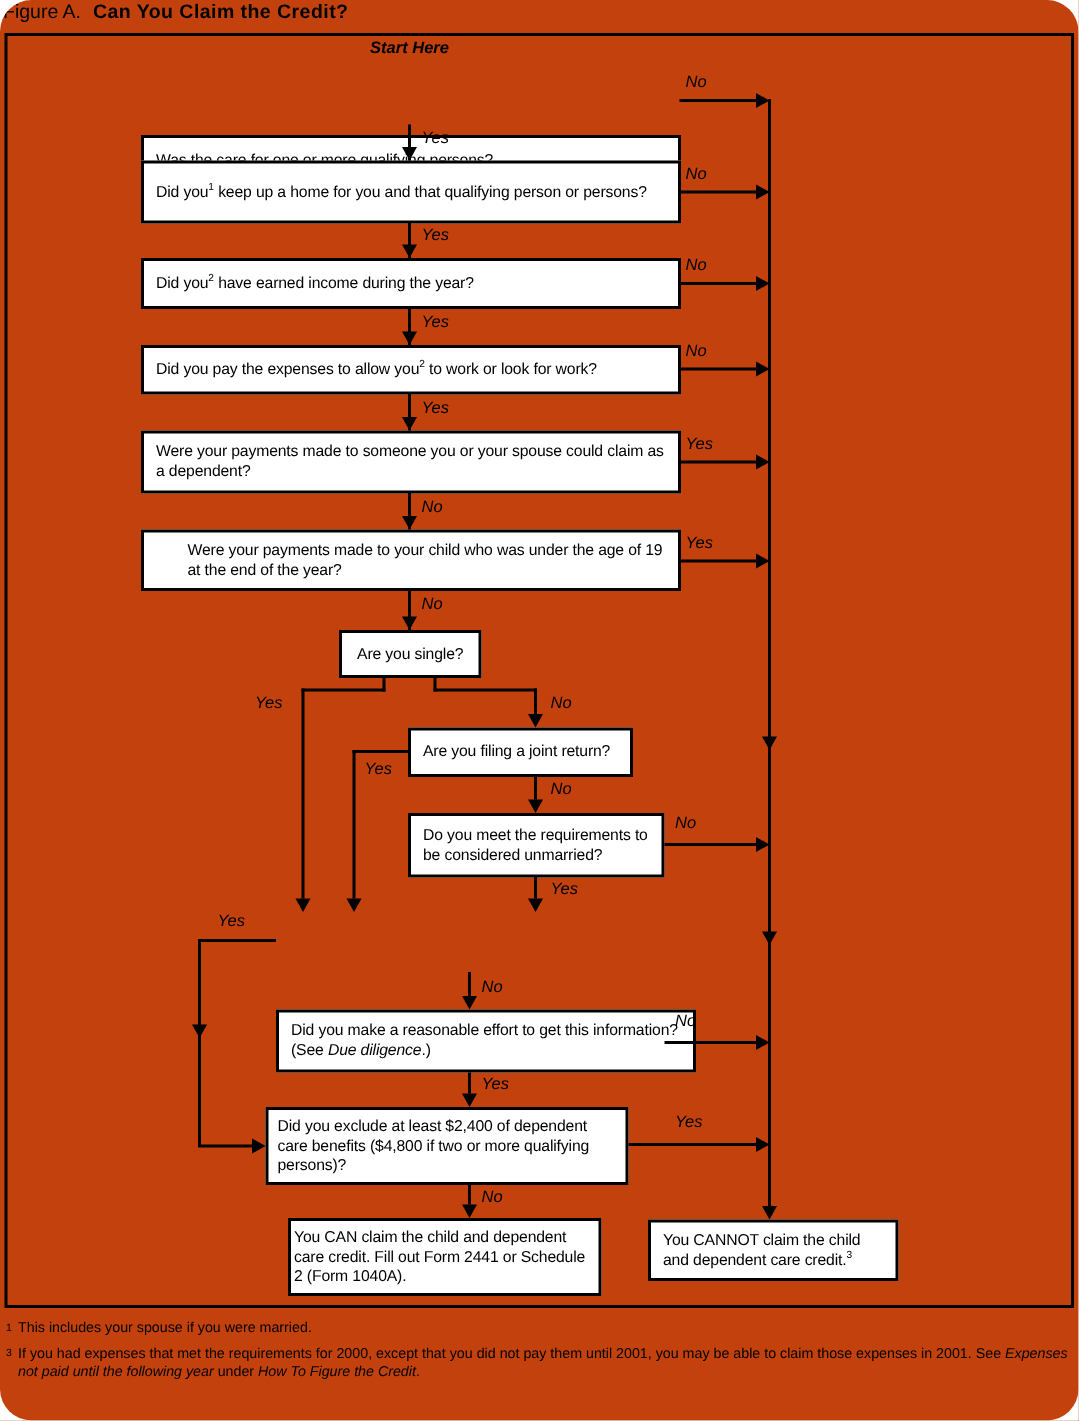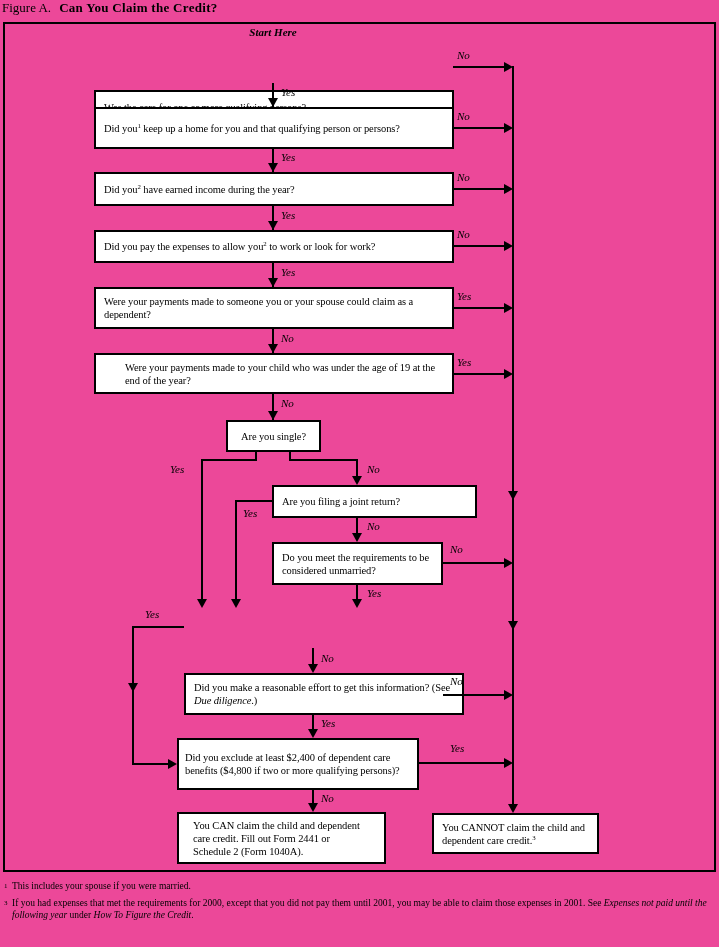--- a/index.html
+++ b/index.html
@@ -1,18 +1,18 @@
 <!DOCTYPE html>
 <html><head>
 <meta charset="utf-8">
 <style>
   html,body{margin:0;padding:0;background:#fff;}
   #canvas{
-    position:relative;width:719px;height:947px;background:#ec4899;
-    font-family:Liberation Serif, serif;color:#000;overflow:hidden;
+    position:relative;width:719px;height:947px;background:#c2410c;
+    font-family:Liberation Sans, sans-serif;color:#000;overflow:hidden;border-radius:21px;
   }
   .title{position:absolute;left:2px;top:0;font-size:13px;line-height:16px;white-space:nowrap;}
   .title .main{font-weight:bold;margin-left:8px;letter-spacing:0.3px;}
   .frame{position:absolute;left:3px;top:22px;width:713px;height:850px;border:2px solid #000;box-sizing:border-box;}
   .start{position:absolute;left:220px;top:26px;width:106px;text-align:center;
     font-size:11px;font-style:italic;font-weight:bold;}
   .box{position:absolute;border:2px solid #000;background:#fff;box-sizing:border-box;
     display:flex;align-items:center;padding:2px 8px;font-size:10.5px;line-height:13px;
     letter-spacing:-0.1px;}
   .box.center{justify-content:center;text-align:right;}
@@ -63,38 +63,38 @@
   </div>
 
   <div class="box" style="left:94px;top:353px;width:360px;height:41px;padding-left:29px;">
     <span>Were your payments made to your child who was under the age of 19 at the end of the year?</span>
   </div>
 
   <div class="box center" style="left:226px;top:420px;width:95px;height:32px;">
     <span>Are you single?</span>
   </div>
 
-  <div class="box" style="left:272px;top:485px;width:205px;height:33px;">
+  <div class="box" style="left:272px;top:485px;width:150px;height:33px;">
     <span>Are you filing a joint return?</span>
   </div>
 
   <div class="box" style="left:272px;top:542px;width:171px;height:43px;">
     <span>Do you meet the requirements to be considered unmarried?</span>
   </div>
 
 
   <div class="box" style="left:184px;top:673px;width:280px;height:42px;">
     <span><span>Did you make a reasonable effort to get this information? (See </span><i>Due diligence</i><span>.)</span></span>
   </div>
 
   <div class="box" style="left:177px;top:738px;width:242px;height:52px;padding:2px 6px;">
     <span>Did you exclude at least $2,400 of dependent care benefits ($4,800 if two or more qualifying persons)?</span>
   </div>
 
-  <div class="box" style="left:177px;top:812px;width:209px;height:52px;padding:2px 14px;">
+  <div class="box" style="left:192px;top:812px;width:209px;height:52px;padding:2px 2px;">
     <span>You CAN claim the child and dependent care credit. Fill out Form 2441 or Schedule 2 (Form 1040A).</span>
   </div>
 
   <div class="box" style="left:432px;top:813px;width:167px;height:41px;">
     <span><span>You CANNOT claim the child and dependent care credit.</span><sup>3</sup></span>
   </div>
 
   <div class="vline" style="left:272px;top:83px;height:24px;"></div>
   <div class="arr-d" style="left:268px;top:98px;"></div>
   <span class="lbl" style="left:281px;top:86px;">Yes</span>

